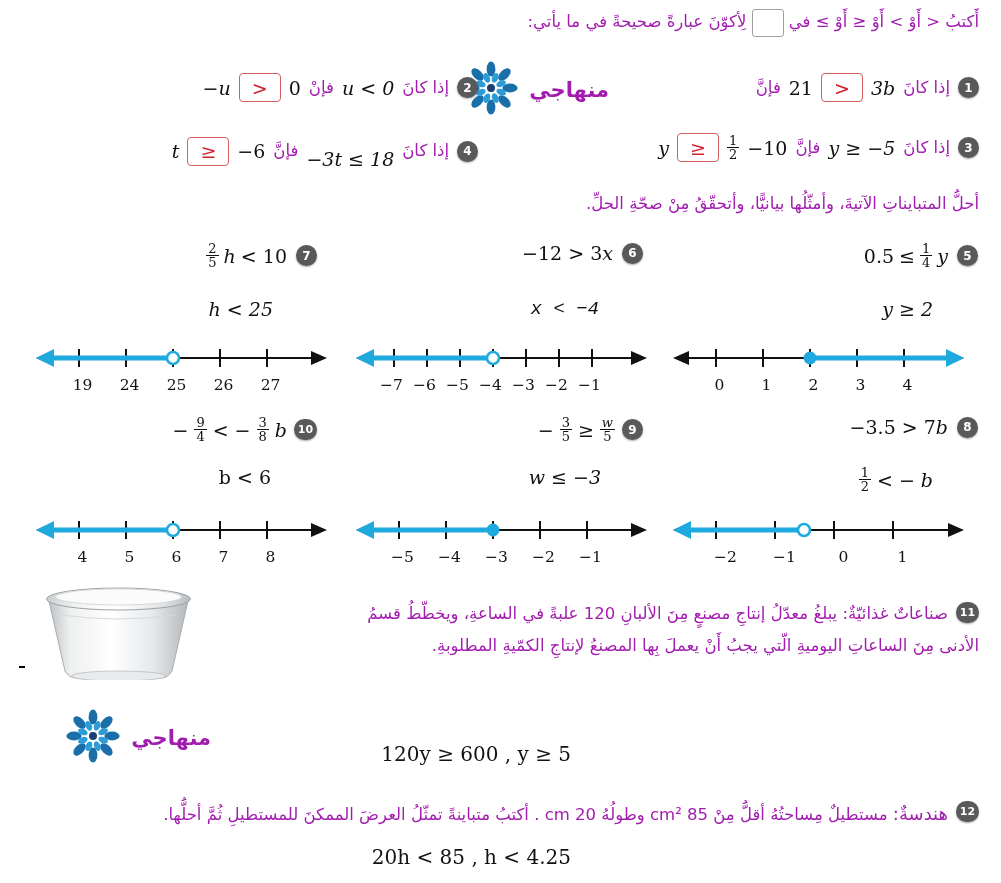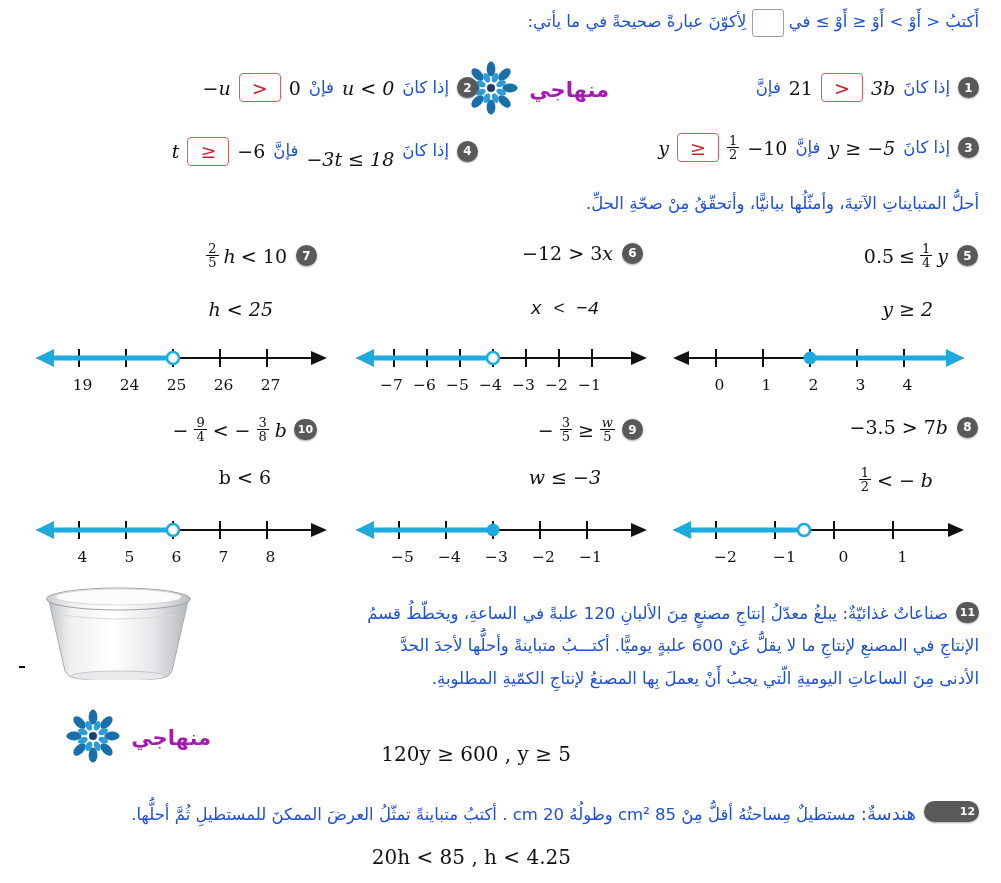--- a/index.html
+++ b/index.html
@@ -21,21 +21,21 @@
     width: 1001px;
     height: 883px;
   }
   .abs { position: absolute; }
 
   
   .ar {
     font-family: "DejaVu Sans", "Liberation Sans", sans-serif;
     font-size: 16.5px;
     line-height: 1.9;
-    color: #1d4ed8;
+    color: #a21caf;
     direction: rtl;
     text-align: right;
   }
   .math {
     font-family: "DejaVu Serif", "Liberation Serif", serif;
     font-style: italic;
     direction: ltr;
     unicode-bidi: isolate;
     white-space: nowrap;
   }
@@ -469,21 +469,20 @@
   <div class="abs" style="top:598px; right:22px; width:760px;">
     <div style="display:flex; align-items:flex-start; gap:8px;">
       <span class="badge wide" style="margin-top:4px;">11</span>
       <div style="flex:1;">
         <div class="ar">
           <span class="bold">صناعاتٌ غذائيّةٌ:</span>
           <span>يبلغُ معدّلُ إنتاجِ مصنعٍ مِنَ الألبانِ 120 علبةً في الساعةِ، ويخطّطُ قسمُ</span>
         </div>
       </div>
     </div>
-    <div class="ar" style="margin-top:1px;">الإنتاجِ في المصنعِ لإنتاجِ ما لا يقلُّ عَنْ 600 علبةٍ يوميًّا. أكتـــبُ متباينةً وأحلُّها لأجدَ الحدَّ</div>
     <div class="ar" style="margin-top:1px;">الأدنى مِنَ الساعاتِ اليوميةِ الّتي يجبُ أَنْ يعملَ بِها المصنعُ لإنتاجِ الكمّيةِ المطلوبةِ.</div>
   </div>
   <div class="abs mathup" style="top:742px; right:430px; font-size:20px;">120y  ≥  600 ,  y  ≥  5</div>
 
   <div class="abs logo-wrap" style="top:706px; right:790px;">
     <span class="logo-text">منهاجي</span>
     <span>
       <svg width="64" height="60" viewBox="0 0 64 60">
         <g fill="#1b6fa8">
           <g transform="translate(32,30)">
@@ -509,21 +508,21 @@
             </g>
             <circle cx="0" cy="0" r="4" fill="#1b3f72"></circle>
           </g>
         </g>
       </svg>
     </span>
   </div>
 
   <div class="abs" style="top:797px; right:22px; width:960px;">
     <div style="display:flex; align-items:flex-start; gap:8px;">
-      <span class="badge wide" style="margin-top:4px;padding-left:32px;">12</span>
+      <span class="badge wide" style="margin-top:4px;">12</span>
       <div class="ar" style="flex:1;">
         <span class="bold" style="font-size:18px;">هندسةٌ:</span>
         <span>مستطيلٌ مِساحتُهُ أقلُّ مِنْ 85 cm² وطولُهُ 20 cm . أكتبُ متباينةً تمثّلُ العرضَ الممكنَ للمستطيلِ ثُمَّ أحلُّها.</span>
       </div>
     </div>
   </div>
   <div class="abs mathup" style="top:845px; right:430px; font-size:20px;">20h  &lt;  85 ,  h  &lt;  4.25</div>
 
 </div>
 

